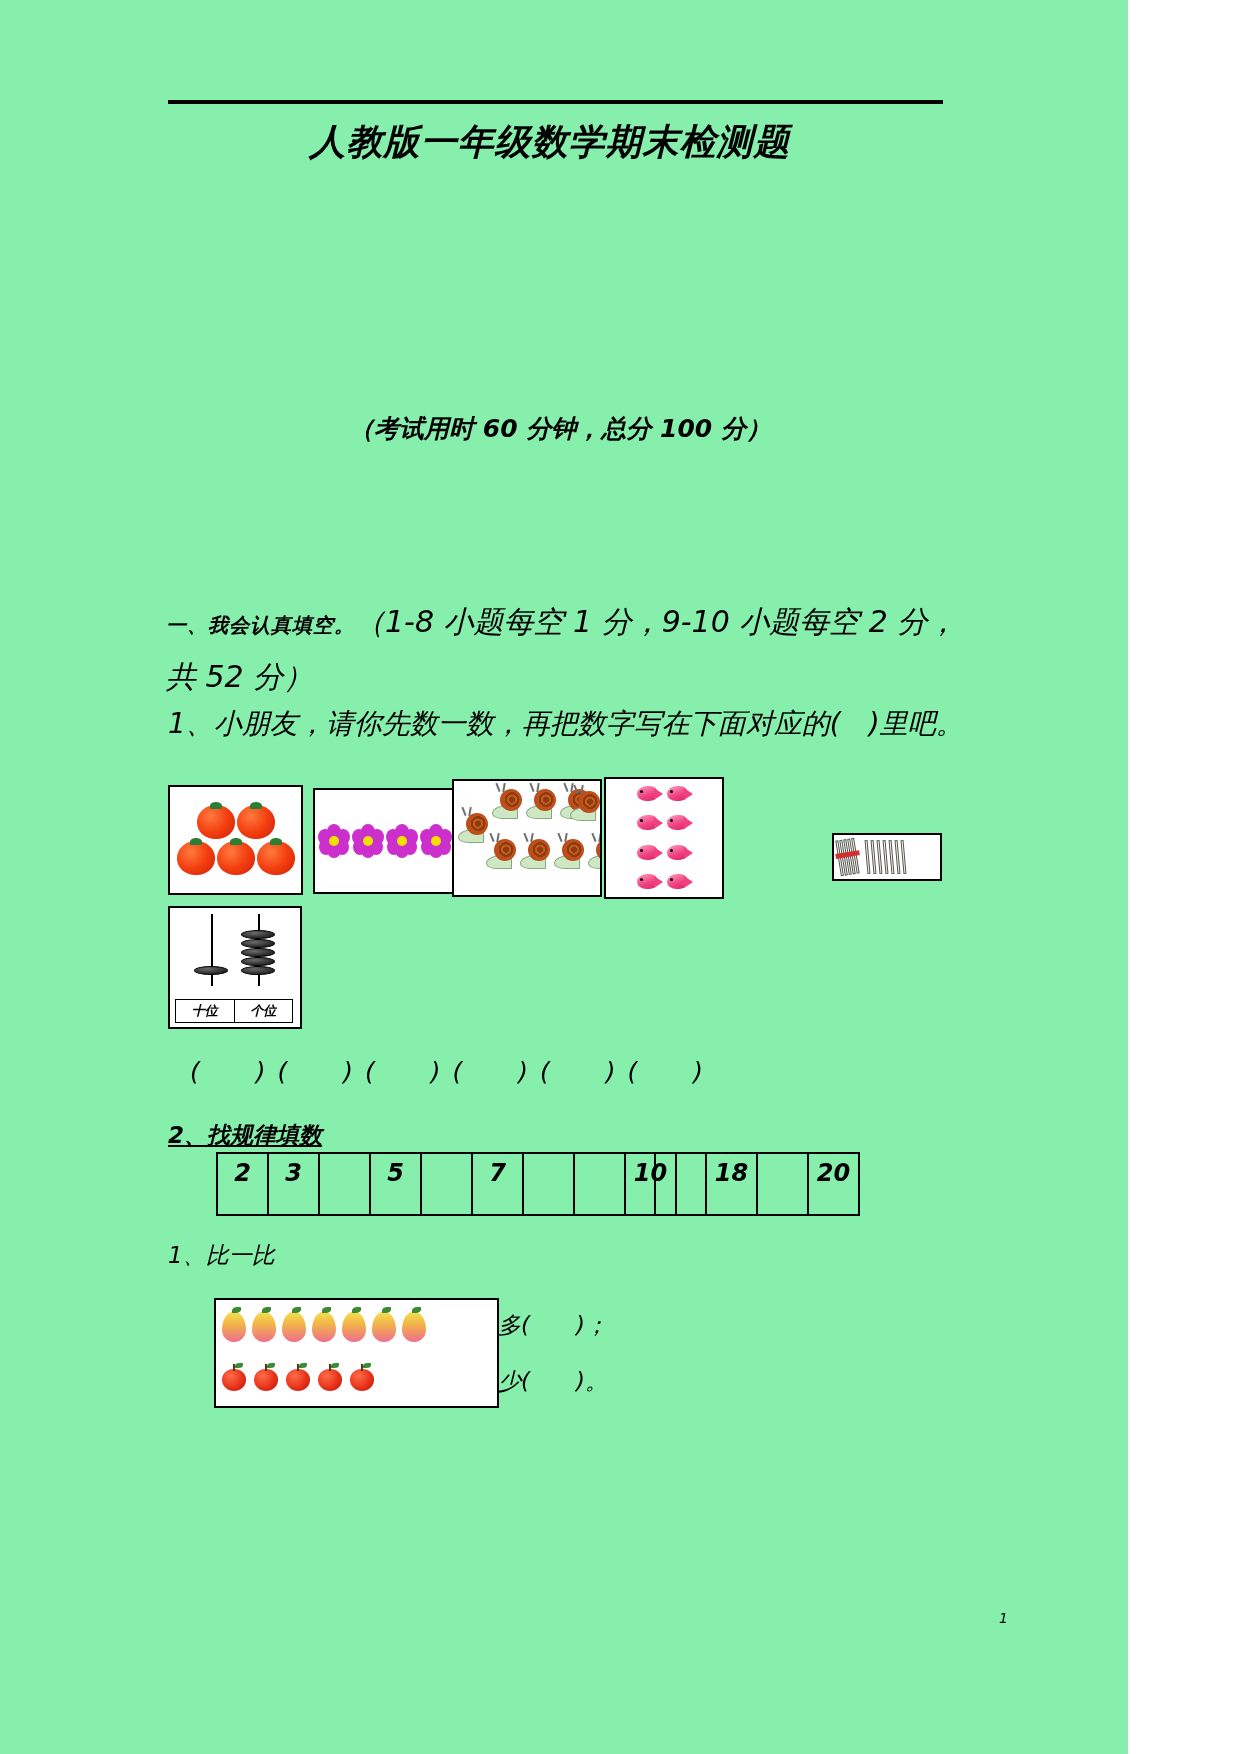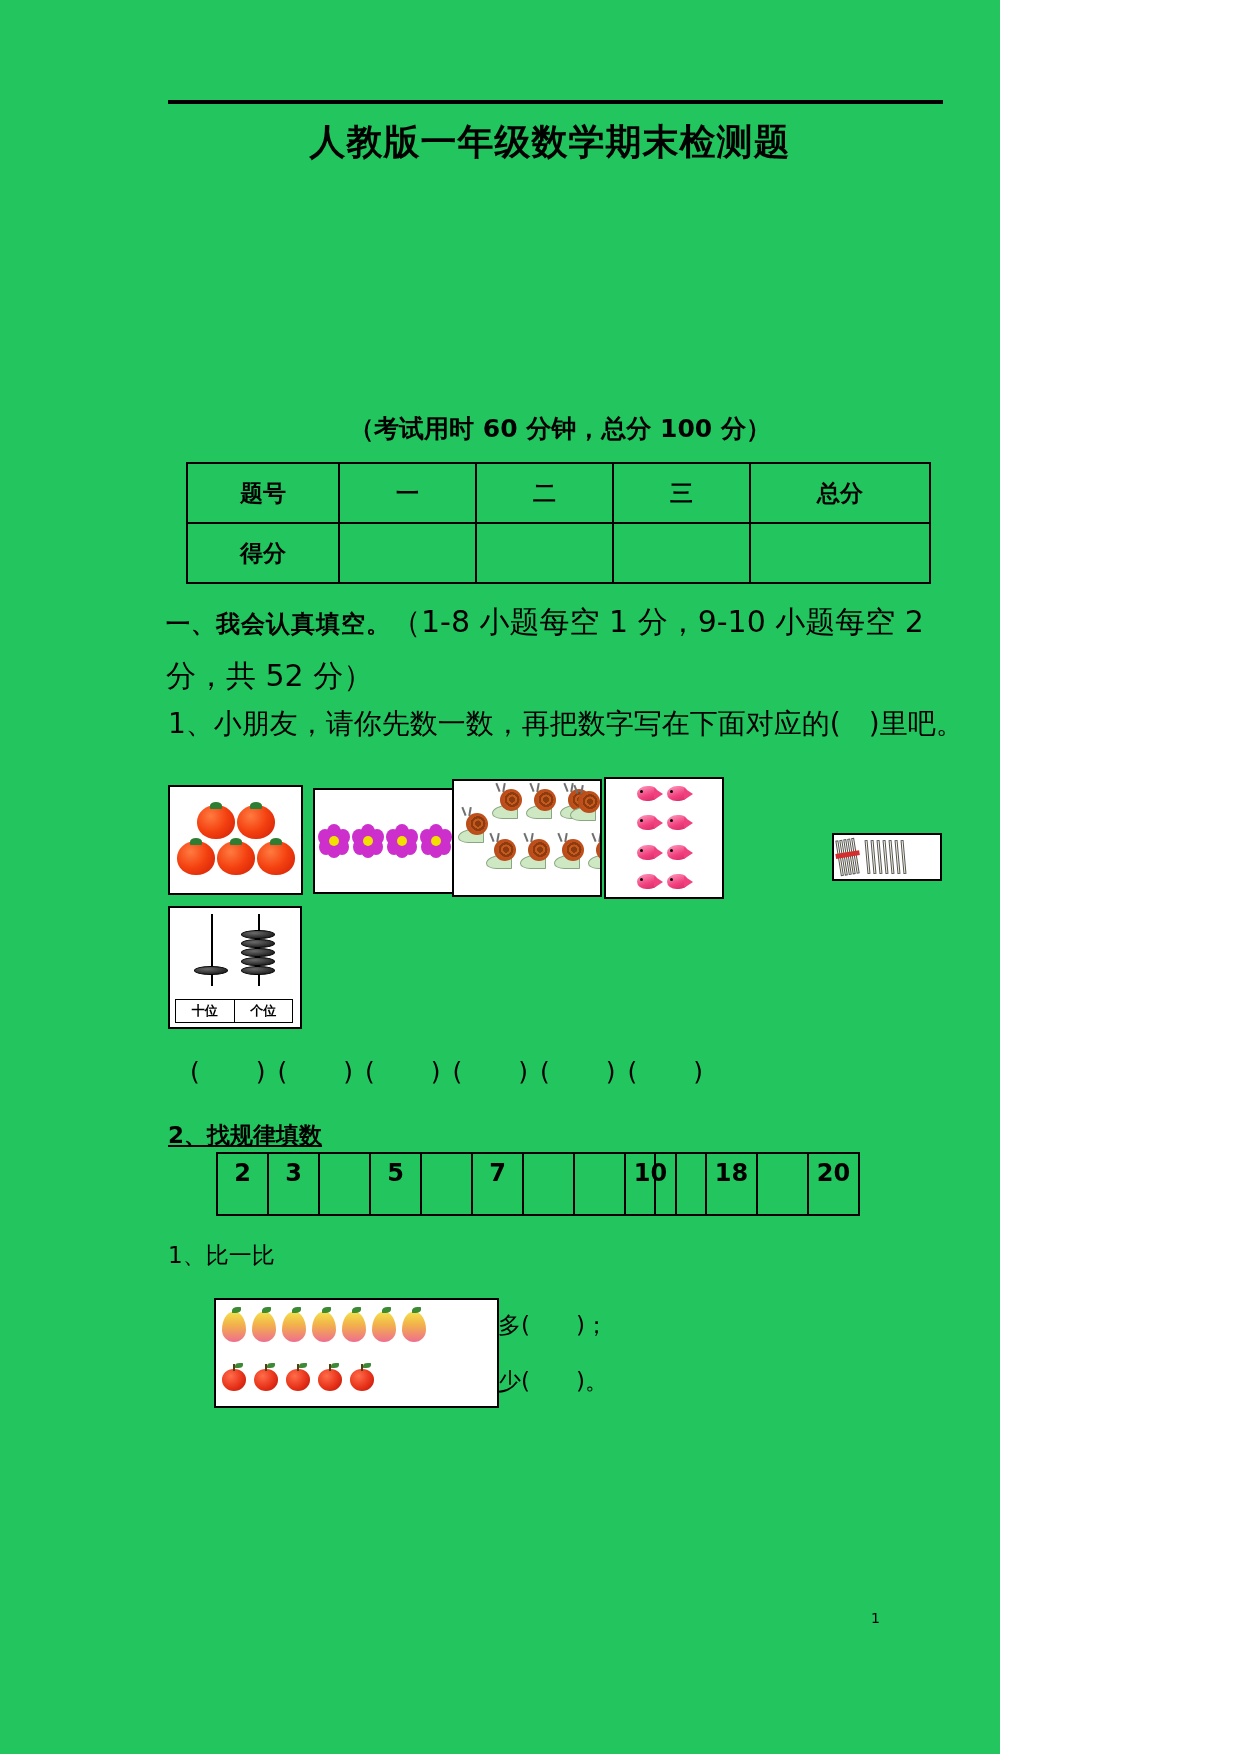--- a/index.html
+++ b/index.html
@@ -7,25 +7,26 @@
     margin: 0;
     padding: 0;
     background: #ffffff;
   }
   body {
     font-family: "DejaVu Sans", "Liberation Sans", sans-serif;
     color: #000000;
   }
   .page {
     position: relative;
-    width: 1000px;
+    width: 1128px;
     height: 1754px;
-    background: #22c55e;
+    background: #86efac;
     overflow: hidden;
     box-sizing: border-box;
+    font-style: italic;
   }
 
   
   .top-rule {
     position: absolute;
     left: 168px;
     top: 100px;
     width: 775px;
     height: 4px;
     background: #000;
@@ -97,21 +98,21 @@
   .section-one {
     position: absolute;
     left: 166px;
     top: 596px;
     width: 800px;
     font-size: 23px;
     line-height: 52px;
   }
   .section-one .sec-label {
     font-weight: bold;
-    font-size: 24px;
+    font-size: 20px;
     letter-spacing: 1px;
   }
   .section-one .sec-detail {
     font-weight: normal;
     font-size: 30px;
   }
 
   
   .q1-text {
     position: absolute;
@@ -442,38 +443,20 @@
 
 <div class="page">
 
   <div class="top-rule"></div>
 
   <div class="doc-title">人教版一年级数学期末检测题</div>
 
 
   <div class="exam-info">（考试用时 60 分钟，总分 100 分）</div>
 
-  <table class="score-table">
-    <tbody>
-        <tr>
-      <td class="c0">题号</td>
-      <td class="c1">一</td>
-      <td class="c2">二</td>
-      <td class="c3">三</td>
-      <td class="c4">总分</td>
-    </tr>
-    <tr>
-      <td class="c0">得分</td>
-      <td class="c1"></td>
-      <td class="c2"></td>
-      <td class="c3"></td>
-      <td class="c4"></td>
-    </tr>
-  </tbody>
-    </table>
 
   <div class="section-one">
     <span class="sec-label">一、我会认真填空。</span><span class="sec-detail">（1-8 小题每空 1 分，9-10 小题每空 2 分，共 52 分）</span>
   </div>
 
   <div class="q1-text">1、小朋友，请你先数一数，再把数字写在下面对应的(　)里吧。</div>
 
   <div class="pic-box" id="box-tomatoes">
     <div class="icon-grid">
       <div class="tomato"></div>

